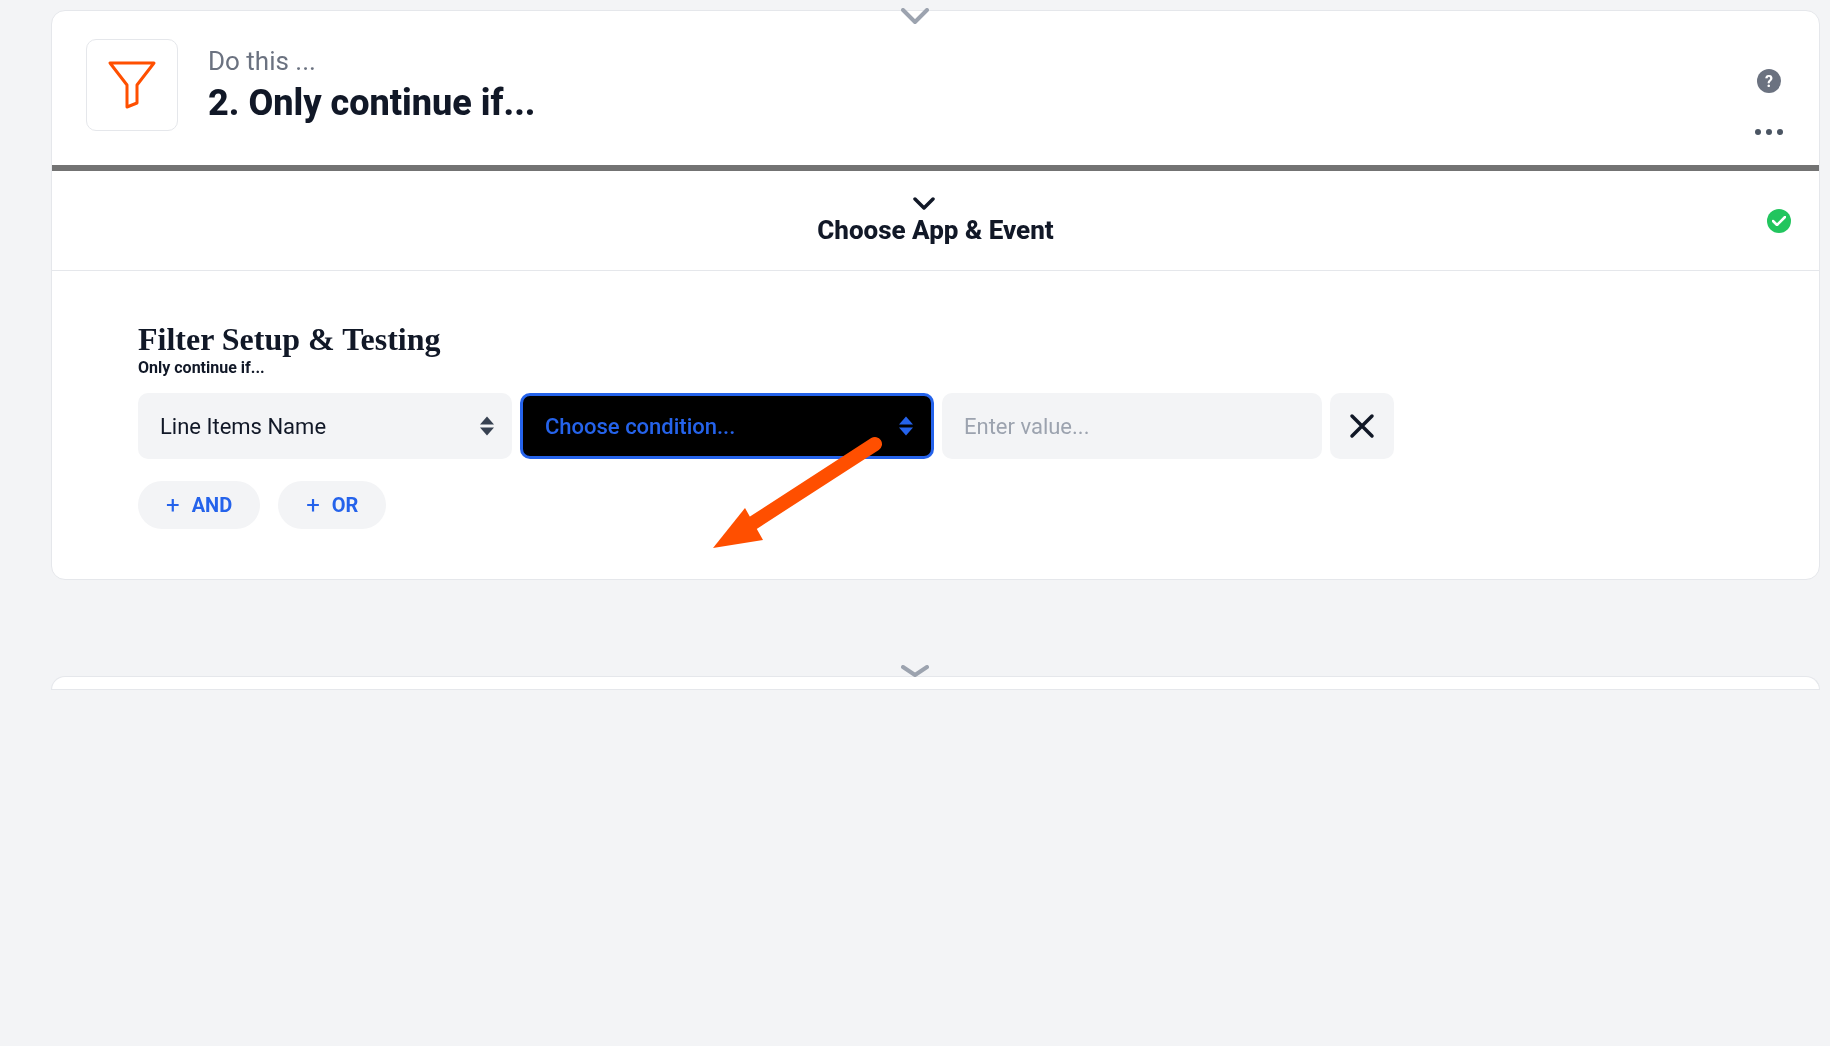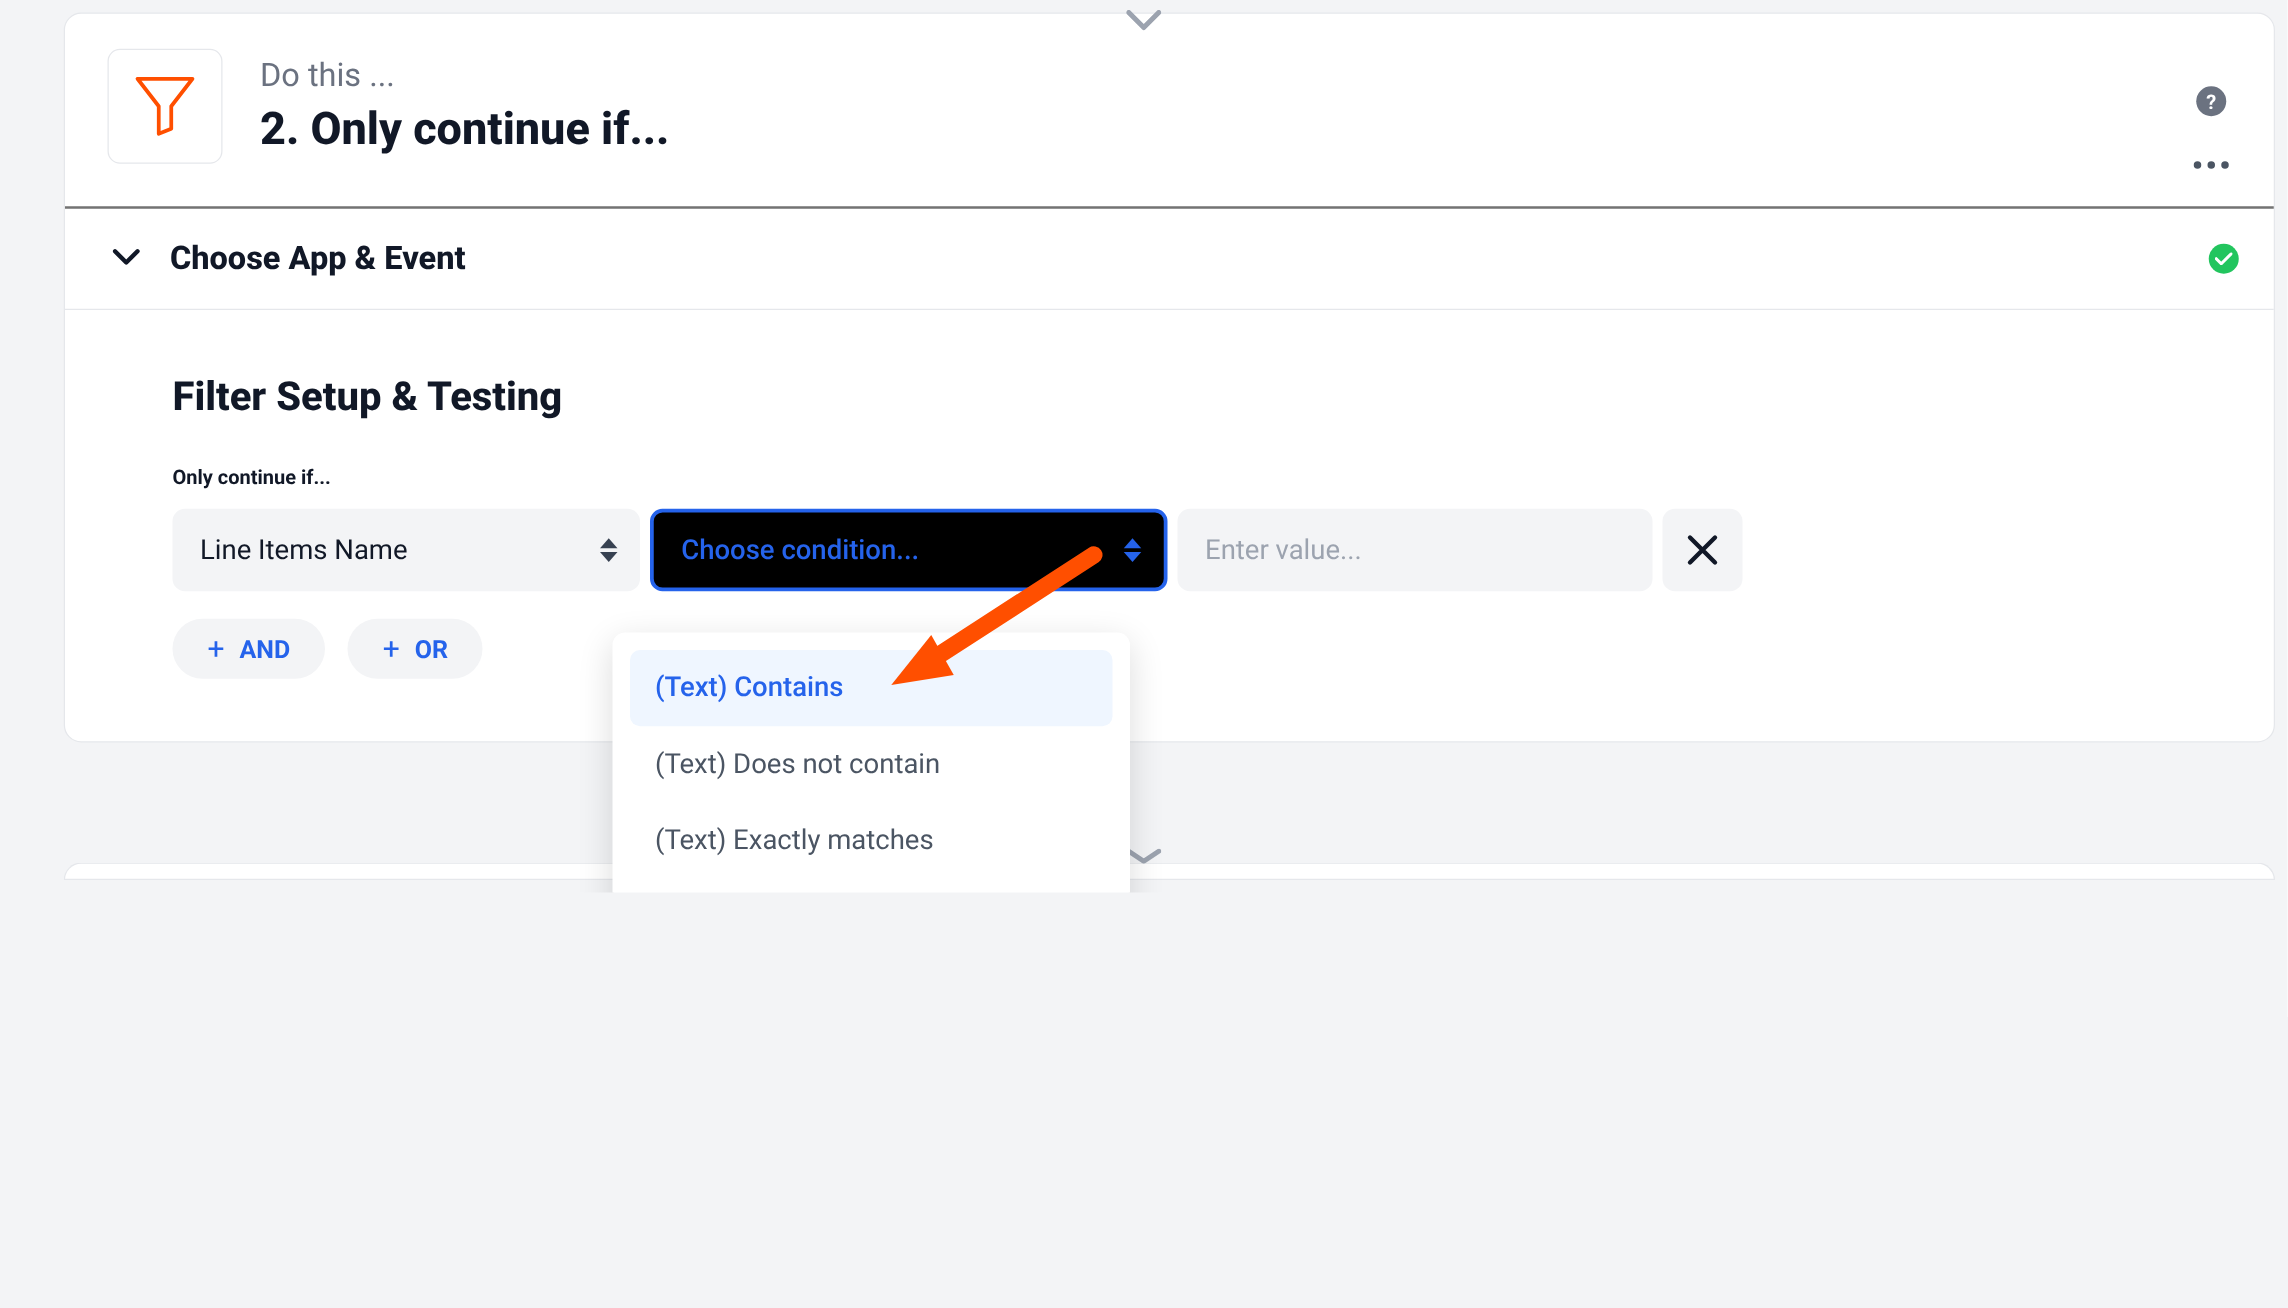--- a/index.html
+++ b/index.html
@@ -72,26 +72,27 @@
       display: flex;
       gap: 5px;
     }
     .more-dots span {
       width: 6px;
       height: 6px;
       background: #4b5563;
       border-radius: 50%;
     }
     .section-collapsed {
-      border-top: 2px solid #737373;
+      border-top: 6px solid #737373;
       border-bottom: 1px solid #e5e7eb;
       padding: 25px 38px;
       display: flex;
       align-items: center;
       position: relative;
+      flex-direction: column;
     }
     .chevron-down {
       margin-right: 24px;
     }
     .chevron-down svg {
       width: 22px;
       height: 14px;
     }
     .section-collapsed-title {
       font-weight: 800;
@@ -115,21 +116,21 @@
       width: 14px;
       height: 10px;
     }
     .section-body {
       padding: 50px 86px 50px 86px;
     }
     .setup-title {
       font-weight: 800;
       font-size: 32px;
       color: #111827;
-      margin-bottom: 36px;
+      font-family: Liberation Serif, serif;
     }
     .only-continue-label {
       font-weight: 700;
       font-size: 16px;
       color: #111827;
       margin-bottom: 16px;
     }
     .condition-row {
       display: flex;
       gap: 8px;
@@ -368,27 +369,20 @@
           <span>AND</span>
         </div>
         <div class="logic-btn">
           <span class="plus">+</span>
           <span>OR</span>
         </div>
       </div>
     </div>
   </div>
 
-  <div class="dropdown">
-    <div class="dropdown-item selected">(Text) Contains</div>
-    <div class="dropdown-item">(Text) Does not contain</div>
-    <div class="dropdown-item">(Text) Exactly matches</div>
-    <div class="dropdown-item">(Text) Does not exactly match</div>
-    <div class="dropdown-item cutoff">(Text) Is in</div>
-  </div>
 
   <div class="arrow-annotation">
     <svg viewBox="0 0 200 130">
       <line x1="180" y1="14" x2="44" y2="102" stroke="#ff4f00" stroke-width="14" stroke-linecap="round"></line>
       <polygon points="18,118 68,110 50,78" fill="#ff4f00"></polygon>
     </svg>
   </div>
 
   <div class="bottom-connector">
     <svg width="28" height="12" viewBox="0 0 28 12">

